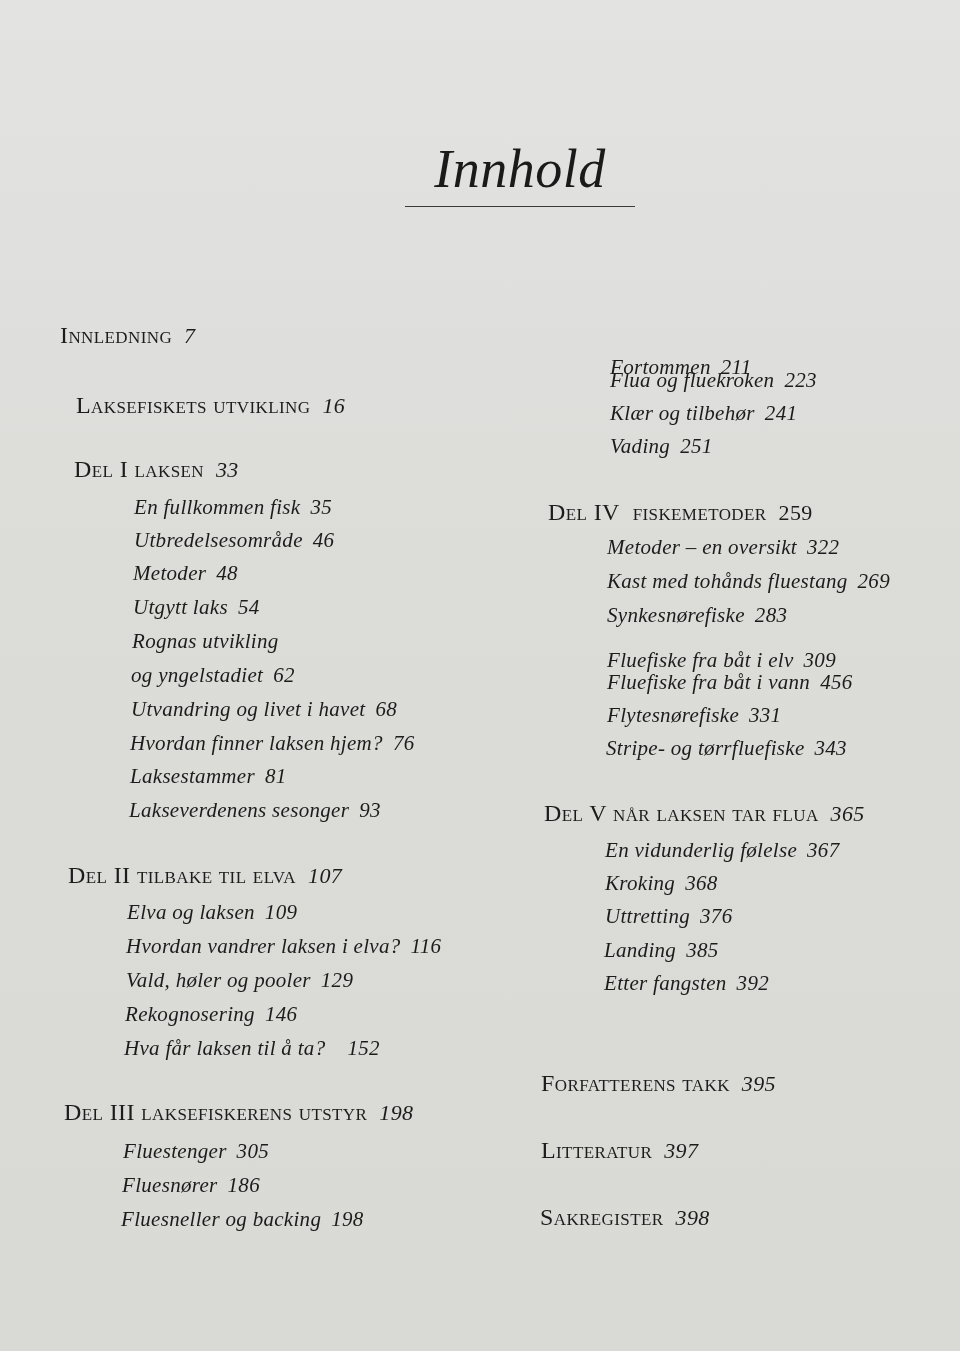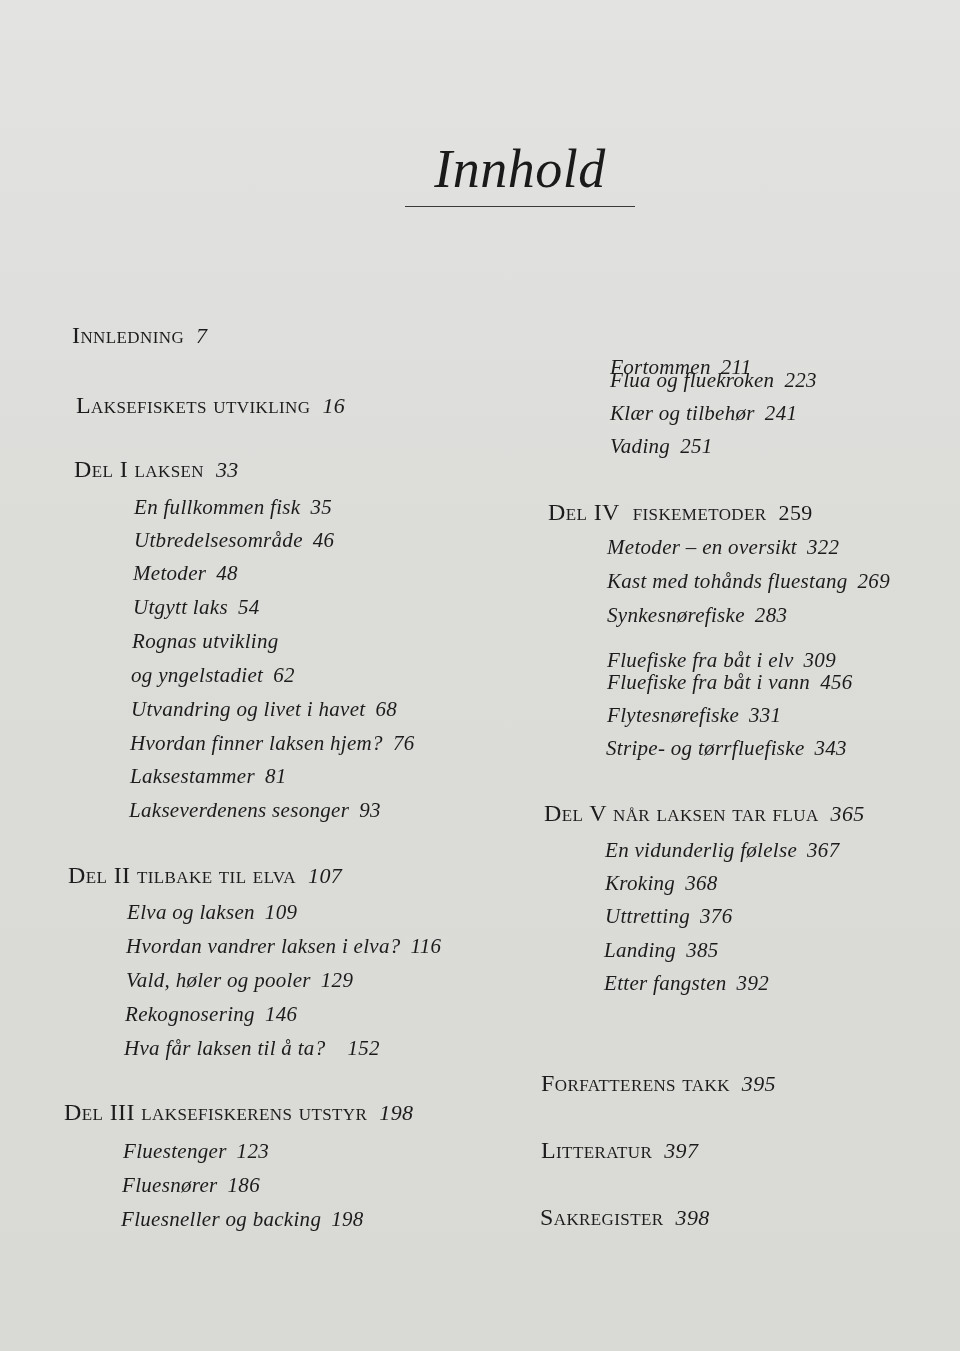--- a/index.html
+++ b/index.html
@@ -27,21 +27,21 @@
   .main .pg { font-style:italic; font-variant:normal; font-size:22px; margin-left:12px; }
   .sub { font-style:italic; font-size:21px; letter-spacing:0.3px; }
   .sub .pg { margin-left:10px; }
 </style>
 </head>
 <body>
 
 <div class="title">Innhold</div>
 <div class="rule"></div>
 
-<div class="entry main" style="left:72px;top:322px;">
+<div class="entry main" style="left:60px;top:322px;">
   <span>Innledning</span><span class="pg">7</span>
 </div>
 <div class="entry main" style="left:76px;top:392px;">
   <span>Laksefiskets utvikling</span><span class="pg">16</span>
 </div>
 
 <div class="entry main" style="left:74px;top:456px;">
   <span>Del I</span> <span>laksen</span><span class="pg">33</span>
 </div>
 <div class="entry sub" style="left:134px;top:495px;"><span>En fullkommen fisk</span><span class="pg">35</span></div>
@@ -60,21 +60,21 @@
 </div>
 <div class="entry sub" style="left:127px;top:900px;"><span>Elva og laksen</span><span class="pg">109</span></div>
 <div class="entry sub" style="left:126px;top:934px;"><span>Hvordan vandrer laksen i elva?</span><span class="pg">116</span></div>
 <div class="entry sub" style="left:126px;top:968px;"><span>Vald, høler og pooler</span><span class="pg">129</span></div>
 <div class="entry sub" style="left:125px;top:1002px;"><span>Rekognosering</span><span class="pg">146</span></div>
 <div class="entry sub" style="left:124px;top:1036px;"><span>Hva får laksen til å ta?</span><span class="pg" style="margin-left:22px">152</span></div>
 
 <div class="entry main" style="left:64px;top:1099px;">
   <span>Del III</span> <span>laksefiskerens utstyr</span><span class="pg">198</span>
 </div>
-<div class="entry sub" style="left:123px;top:1139px;"><span>Fluestenger</span><span class="pg">123</span></div>
+<div class="entry sub" style="left:123px;top:1139px;"><span>Fluestenger</span><span class="pg">305</span></div>
 <div class="entry sub" style="left:122px;top:1173px;"><span>Fluesnører</span><span class="pg">186</span></div>
 <div class="entry sub" style="left:121px;top:1207px;"><span>Fluesneller og backing</span><span class="pg">198</span></div>
 
 <div class="entry sub" style="left:610px;top:355px;"><span>Fortommen</span><span class="pg">211</span></div>
 <div class="entry sub" style="left:610px;top:368px;"><span>Flua og fluekroken</span><span class="pg">223</span></div>
 <div class="entry sub" style="left:610px;top:401px;"><span>Klær og tilbehør</span><span class="pg">241</span></div>
 <div class="entry sub" style="left:610px;top:434px;"><span>Vading</span><span class="pg">251</span></div>
 
 <div class="entry main" style="left:548px;top:499px;">
   <span>Del IV</span>&nbsp; <span>fiskemetoder</span><span class="pg" style="font-style:normal">259</span>

